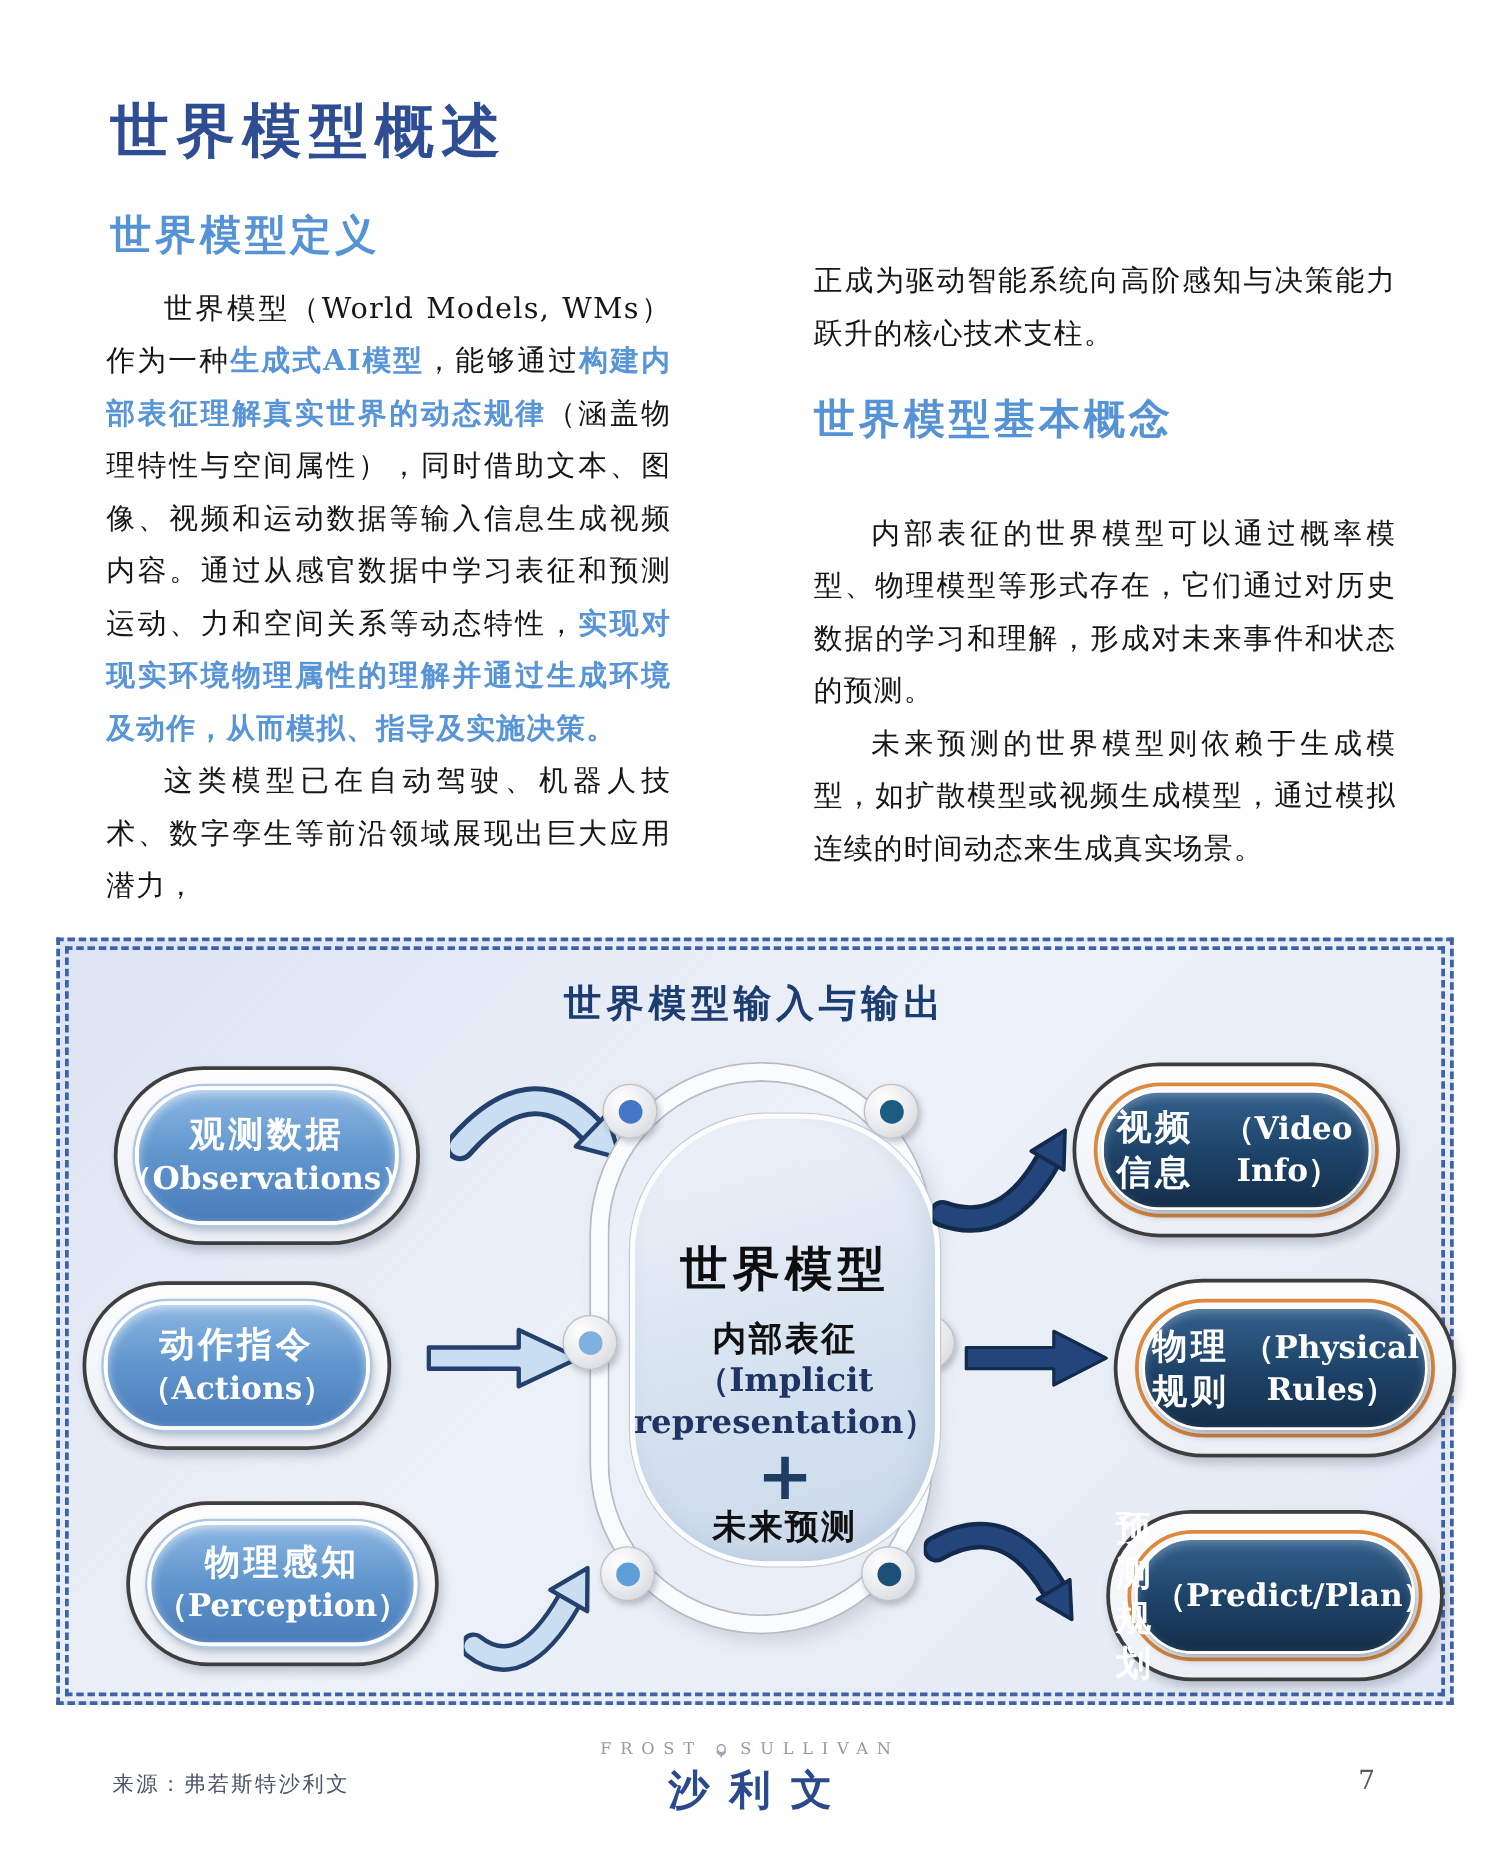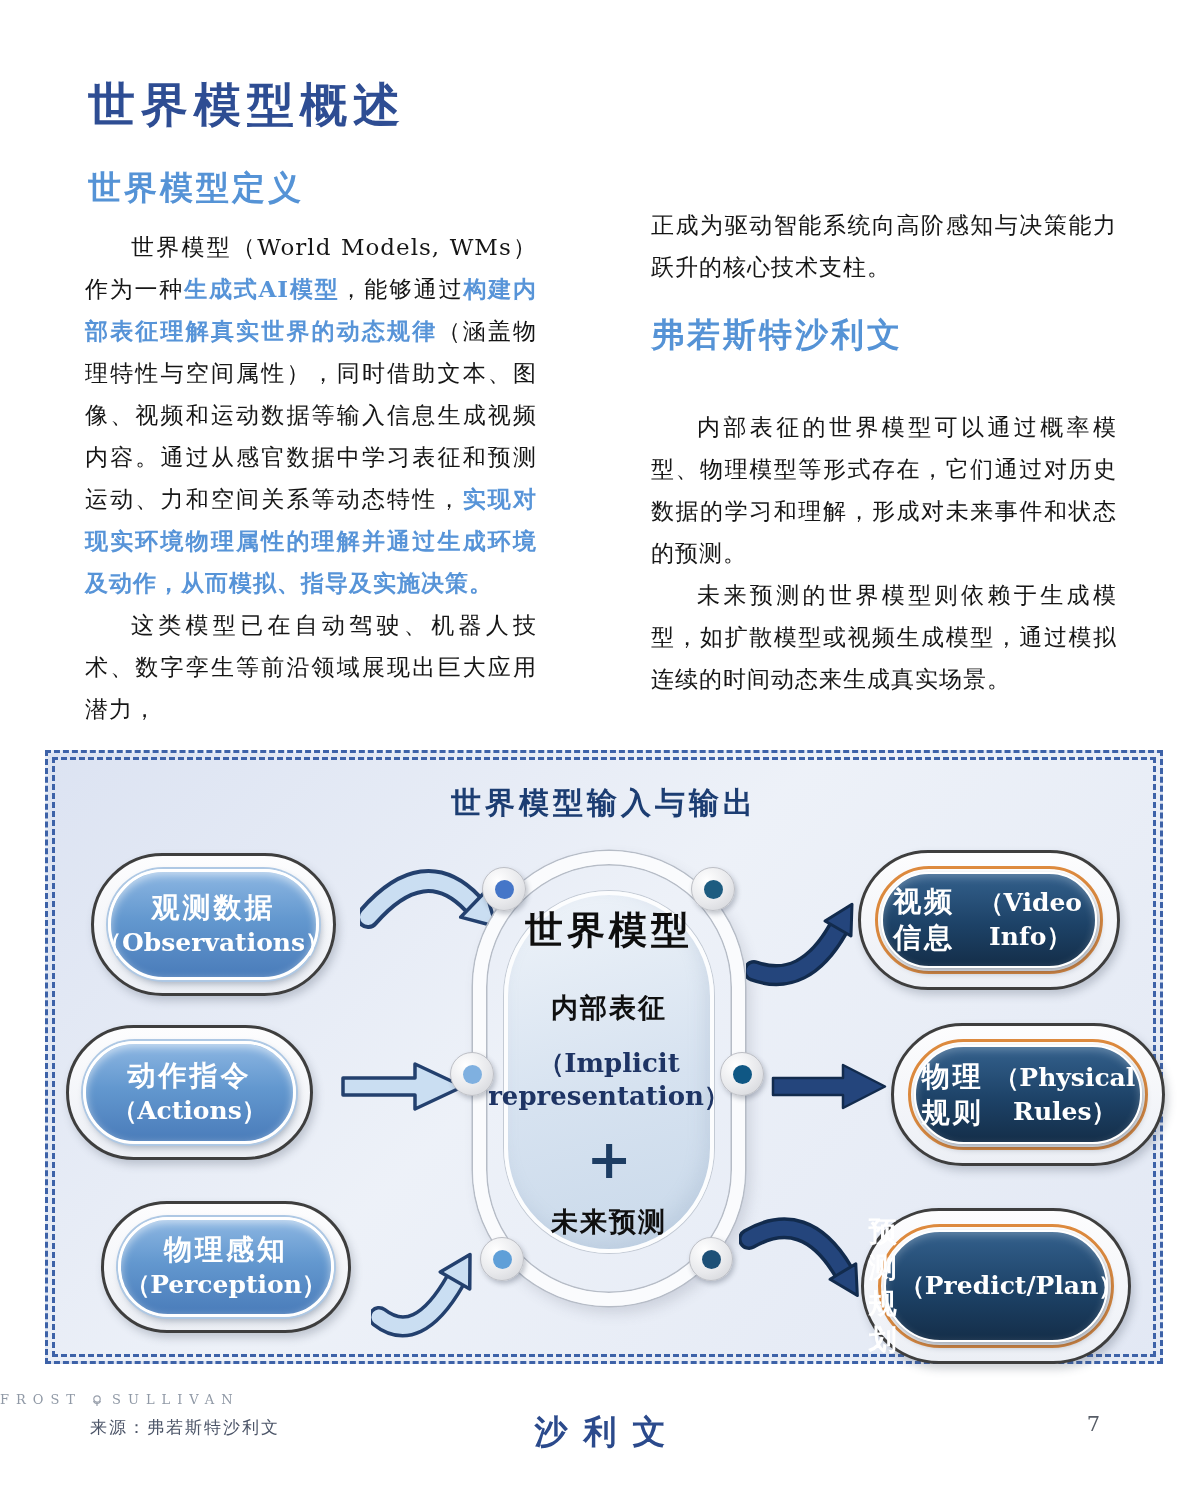--- a/index.html
+++ b/index.html
@@ -25,56 +25,56 @@
   
   .pill-outer{position:absolute;box-sizing:border-box;border:3px solid #3e3e3e;border-radius:90px;background:linear-gradient(180deg,#fdfdfe 0%,#eceff5 100%);box-shadow:3px 5px 8px rgba(60,70,90,.25);padding:13px 14px;}
   .pill-blue{width:100%;height:100%;box-sizing:border-box;border-radius:70px;background:linear-gradient(180deg,#8cb6e2 0%,#6398cf 45%,#4a7cba 100%);border:3px solid #ffffff;box-shadow:0 0 0 2px #aec8e4, inset 0 3px 8px rgba(255,255,255,.55), 2px 4px 7px rgba(40,60,90,.35);color:#ffffff;display:flex;flex-direction:column;align-items:center;justify-content:center;text-align:center;}
   .pill-orange{width:100%;height:100%;box-sizing:border-box;border:3px solid #dd8a3e;border-radius:74px;background:#ffffff;padding:3px;}
   .pill-navy{width:100%;height:100%;box-sizing:border-box;border-radius:66px;background:linear-gradient(180deg,#33608c 0%,#1d4267 55%,#142e49 100%);border:2px solid #ffffff;box-shadow:inset 0 3px 8px rgba(255,255,255,.25), 2px 4px 7px rgba(20,40,70,.4);color:#ffffff;display:flex;flex-direction:row;align-items:center;justify-content:center;text-align:center;}
   .pill-zh{font-size:28px;font-weight:bold;letter-spacing:3px;line-height:36px;}
   .pill-en{font-size:25px;font-weight:bold;line-height:34px;}
 
   
   .ring{position:absolute;left:425px;top:98px;width:272px;height:455px;box-sizing:border-box;border:13px solid #fafbfd;border-radius:140px;box-shadow:0 0 0 1.5px #b6bcc6, inset 0 0 0 1.5px #b6bcc6, 5px 7px 14px rgba(70,80,100,.18);}
-  .capsule{position:absolute;left:456px;top:138px;width:210px;height:362px;box-sizing:border-box;border-radius:110px;background:linear-gradient(165deg,#eef3f9 0%,#d6e2f0 55%,#c9d9ea 100%);border:4px solid #fcfdfe;box-shadow:0 0 0 1px #c3cad4, inset -6px -8px 16px rgba(150,170,195,.25);display:flex;flex-direction:column;align-items:center;justify-content:space-between;text-align:center;padding:10px;}
+  .capsule{position:absolute;left:456px;top:138px;width:248px;height:362px;box-sizing:border-box;border-radius:110px;background:linear-gradient(165deg,#eef3f9 0%,#d6e2f0 55%,#c9d9ea 100%);border:4px solid #fcfdfe;box-shadow:0 0 0 1px #c3cad4, inset -6px -8px 16px rgba(150,170,195,.25);display:flex;flex-direction:column;align-items:center;justify-content:flex-end;text-align:center;padding:10px;}
   .cap-title{font-size:38px;font-weight:bold;color:#0e0e0e;letter-spacing:4px;margin-bottom:14px;}
   .cap-zh{font-size:27px;font-weight:bold;color:#101010;letter-spacing:2px;line-height:34px;}
   .cap-en1{font-size:26px;font-weight:bold;color:#1e3464;line-height:33px;}
   .cap-plus{font-size:54px;font-weight:bold;color:#1d3d63;line-height:46px;margin:2px 0;}
   .cap-en2{font-size:26px;font-weight:bold;color:#23262e;line-height:33px;}
 
   
   .node{position:absolute;width:42px;height:42px;border-radius:50%;background:radial-gradient(circle at 35% 30%,#ffffff 0%,#e8e9ec 55%,#cfd1d6 100%);border:1px solid #bdbfc5;box-shadow:2px 3px 5px rgba(60,70,90,.3);display:flex;align-items:center;justify-content:center;}
   .dot{width:19px;height:19px;border-radius:50%;}
 
   .arrow{position:absolute;}
 
   
   .footer-source{position:absolute;left:90px;top:1416px;font-size:17px;color:#4c5568;letter-spacing:2px;}
   .logo{position:absolute;left:0;top:1392px;width:100%;text-align:center;}
-  .logo-top{font-size:13px;letter-spacing:7px;color:#9099a6;display:flex;align-items:center;gap:8px;}
+  .logo-top{font-size:13px;letter-spacing:7px;color:#9099a6;display:flex;align-items:center;justify-content:center;gap:8px;}
   .logo-main{margin-top:3px;font-size:33px;font-weight:bold;color:#2b4a8c;letter-spacing:16px;text-indent:16px;font-family:"Liberation Sans","DejaVu Sans",sans-serif;}
   .page-num{position:absolute;right:100px;top:1412px;font-size:21px;color:#565c66;}
 </style>
 </head>
 <body>
 
 <div class="page">
 
   <div class="main-title">世界模型概述</div>
   <div class="sec-heading heading-def">世界模型定义</div>
 
   <div class="textcol col-left">
     <p class="indent"><span>世界模型（World Models, WMs）作为一种</span><span class="em-blue">生成式AI模型</span><span>，能够通过</span><span class="em-blue">构建内部表征理解真实世界的动态规律</span><span>（涵盖物理特性与空间属性），同时借助文本、图像、视频和运动数据等输入信息生成视频内容。通过从感官数据中学习表征和预测运动、力和空间关系等动态特性，</span><span class="em-blue">实现对现实环境物理属性的理解并通过生成环境及动作，从而模拟、指导及实施决策。</span></p>
     <p class="indent">这类模型已在自动驾驶、机器人技术、数字孪生等前沿领域展现出巨大应用潜力，</p>
   </div>
 
   <div class="textcol col-right">
     <p>正成为驱动智能系统向高阶感知与决策能力跃升的核心技术支柱。</p>
-    <div class="sec-heading heading-concept">弗若斯特沙利文</div>
+    <div class="sec-heading heading-concept">世界模型基本概念</div>
     <p class="indent">内部表征的世界模型可以通过概率模型、物理模型等形式存在，它们通过对历史数据的学习和理解，形成对未来事件和状态的预测。</p>
     <p class="indent">未来预测的世界模型则依赖于生成模型，如扩散模型或视频生成模型，通过模拟连续的时间动态来生成真实场景。</p>
   </div>
 
   <div class="panel">
     <div class="panel-inner-border"></div>
     <div class="panel-title">世界模型输入与输出</div>
 
     <div class="pill-outer" style="left:18px;top:272px;width:247px;height:135px;">
       <div class="pill-blue">
@@ -168,21 +168,21 @@
       </div>
     </div>
     <div class="pill-outer" style="left:843px;top:270px;width:274px;height:143px;">
       <div class="pill-orange">
         <div class="pill-navy">
           <span class="pill-zh">物理规则</span>
           <span class="pill-en">（Physical Rules）</span>
         </div>
       </div>
     </div>
-    <div class="pill-outer" style="left:813px;top:455px;width:270px;height:156px;">
+    <div class="pill-outer" style="left:837px;top:455px;width:270px;height:137px;">
       <div class="pill-orange">
         <div class="pill-navy">
           <span class="pill-zh">预测规划</span>
           <span class="pill-en">（Predict/Plan）</span>
         </div>
       </div>
     </div>
   </div>
 
   <div class="footer-source">来源：弗若斯特沙利文</div>

